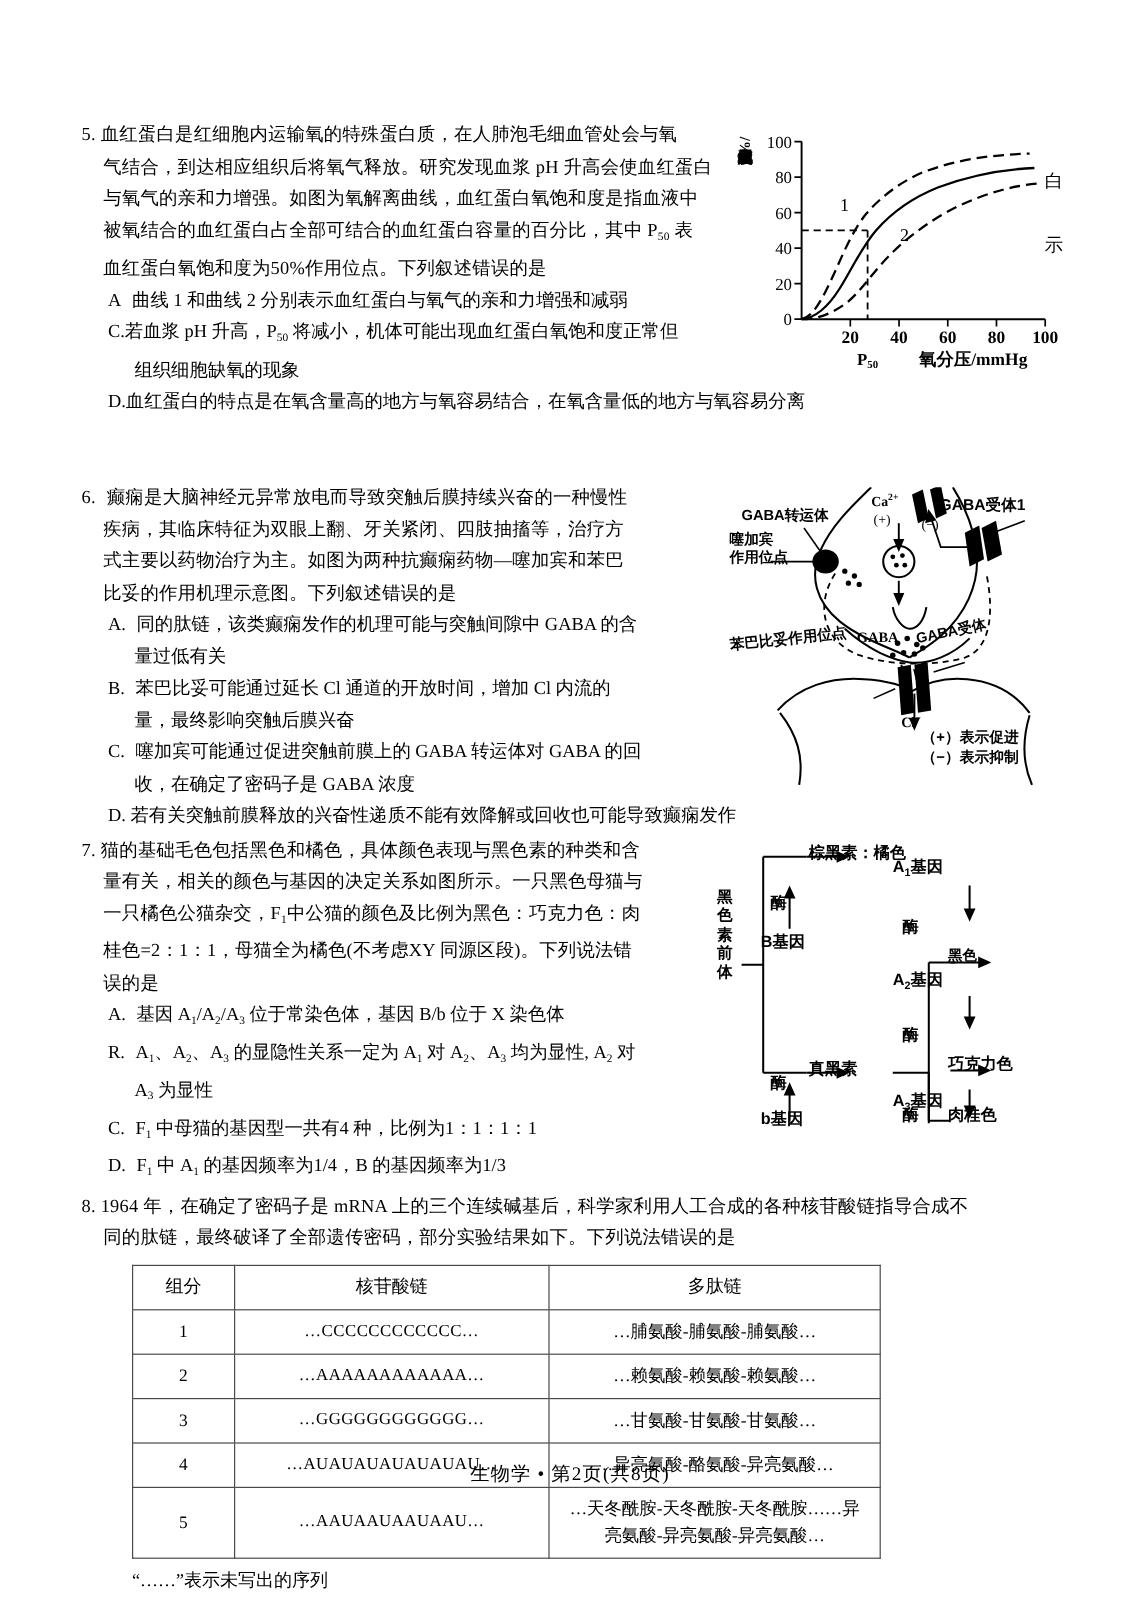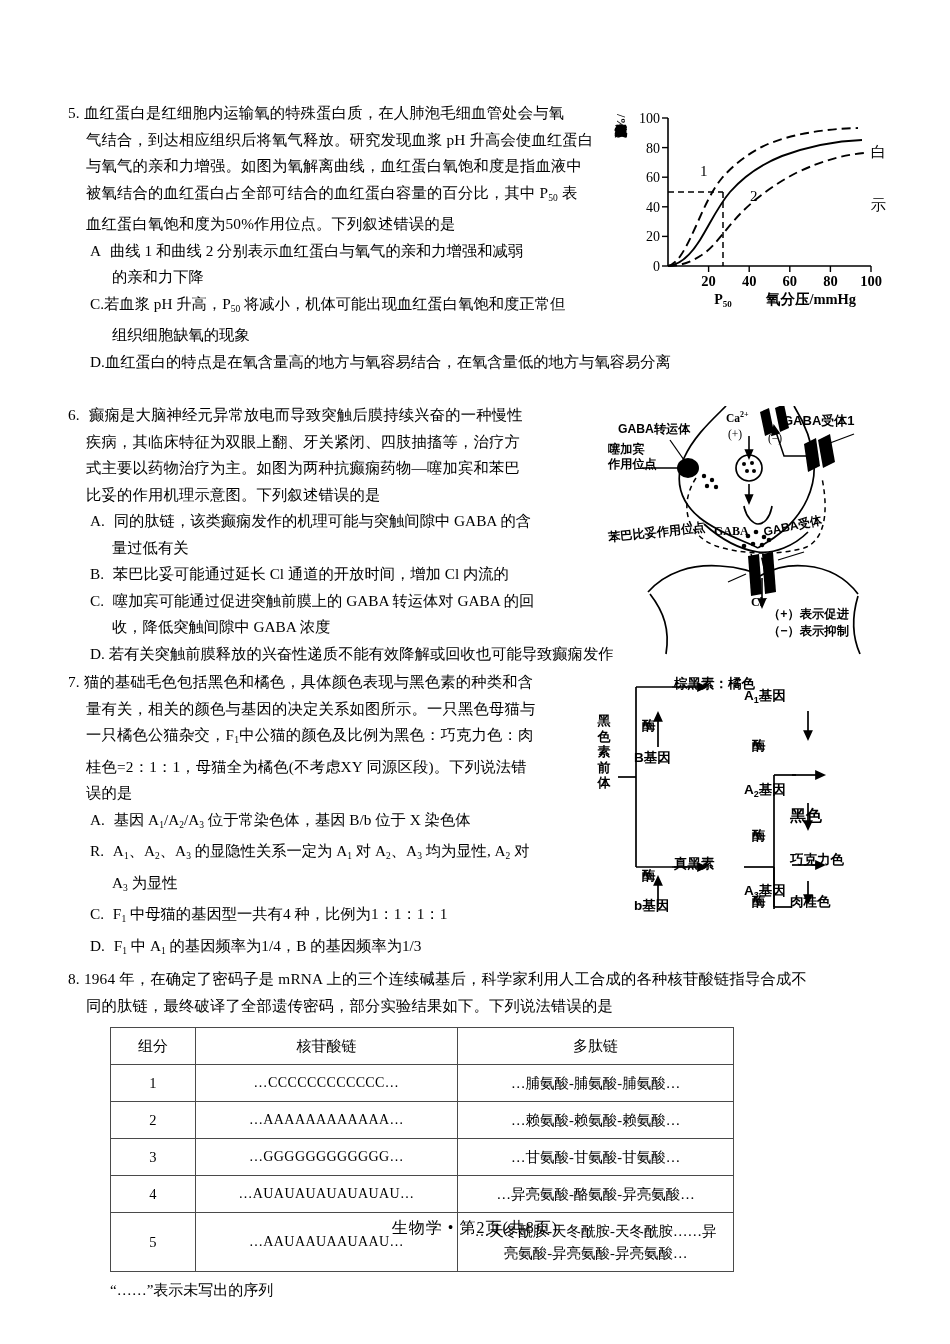--- a/index.html
+++ b/index.html
@@ -156,21 +156,20 @@
       </div>
       <div class="qline" style="padding-left:18px;">气结合，到达相应组织后将氧气释放。研究发现血浆 pH 升高会使血红蛋白</div>
       <div class="qline" style="padding-left:18px;">与氧气的亲和力增强。如图为氧解离曲线，血红蛋白氧饱和度是指血液中</div>
       <div class="qline" style="padding-left:18px;">被氧结合的血红蛋白占全部可结合的血红蛋白容量的百分比，其中 P<sub>50</sub> 表</div>
       <div class="qline" style="padding-left:18px;">血红蛋白氧饱和度为50%作用位点。下列叙述错误的是</div>
 
       <div class="opt">
         <span>A</span>
         <span style="display:inline-block;width:6px;"></span><span>曲线 1 和曲线 2 分别表示血红蛋白与氧气的亲和力增强和减弱</span>
       </div>
-      <div class="opt opt2">的亲和力下降</div>
       <div class="opt">
         <span>C.</span>若血浆 pH 升高，P<sub>50</sub> 将减小，机体可能出现血红蛋白氧饱和度正常但
       </div>
       <div class="opt opt2">组织细胞缺氧的现象</div>
       <div class="opt" style="width:818px;">
         <span>D.</span><span>血红蛋白的特点是在氧含量高的地方与氧容易结合，在氧含量低的地方与氧容易分离</span>
       </div>
     </div>
   </div>
 
@@ -301,25 +300,26 @@
 
       <div class="opt">
         <span>A.</span>
         <span style="display:inline-block;width:5px;"></span><span>同的肽链，该类癫痫发作的机理可能与突触间隙中 GABA 的含</span>
       </div>
       <div class="opt opt2">量过低有关</div>
       <div class="opt">
         <span>B.</span>
         <span style="display:inline-block;width:5px;"></span><span>苯巴比妥可能通过延长 Cl 通道的开放时间，增加 Cl 内流的</span>
       </div>
+      <div class="opt opt2">量，最终影响突触后膜兴奋</div>
       <div class="opt">
         <span>C.</span>
         <span style="display:inline-block;width:5px;"></span><span>噻加宾可能通过促进突触前膜上的 GABA 转运体对 GABA 的回</span>
       </div>
-      <div class="opt opt2">收，降低突触间隙中 GABA 浓度</div>
+      <div class="opt opt2">收，在确定了密码子是 GABA 浓度</div>
       <div class="opt" style="width:818px;">
         <span>D.</span>
         <span>若有关突触前膜释放的兴奋性递质不能有效降解或回收也可能导致癫痫发作</span>
       </div>
     </div>
   </div>
 
   <div class="q" id="q7" style="position:relative;min-height:240px;">
 
     <div class="melanin-wrap">
@@ -381,21 +381,21 @@
       <div style="position:absolute;left:46px;top:46px;font-size:13.5px;font-weight:bold;font-family:'Liberation Sans',sans-serif;">酶</div>
       <div style="position:absolute;left:38px;top:78px;font-size:13.5px;font-weight:bold;font-family:'Liberation Sans',sans-serif;">B基因</div>
 
       <div style="position:absolute;left:46px;top:196px;font-size:13.5px;font-weight:bold;font-family:'Liberation Sans',sans-serif;">酶</div>
       <div style="position:absolute;left:38px;top:226px;font-size:13.5px;font-weight:bold;font-family:'Liberation Sans',sans-serif;">b基因</div>
 
       <div style="position:absolute;left:78px;top:184px;font-size:13.5px;font-weight:bold;font-family:'Liberation Sans',sans-serif;">真黑素</div>
 
       <div style="position:absolute;left:148px;top:16px;font-size:13.5px;font-weight:bold;font-family:'Liberation Sans',sans-serif;">A<sub style="font-size:9px;">1</sub>基因</div>
       <div style="position:absolute;left:156px;top:66px;font-size:13.5px;font-weight:bold;font-family:'Liberation Sans',sans-serif;">酶</div>
-      <div style="position:absolute;left:194px;top:90px;font-size:16px;font-weight:bold;font-family:'Liberation Sans',sans-serif;margin-top:45px;">黑色</div>
+      <div style="position:absolute;left:194px;top:90px;font-size:12px;font-weight:bold;font-family:'Liberation Sans',sans-serif;">黑色</div>
 
       <div style="position:absolute;left:148px;top:110px;font-size:13.5px;font-weight:bold;font-family:'Liberation Sans',sans-serif;">A<sub style="font-size:9px;">2</sub>基因</div>
       <div style="position:absolute;left:156px;top:156px;font-size:13.5px;font-weight:bold;font-family:'Liberation Sans',sans-serif;">酶</div>
       <div style="position:absolute;left:194px;top:180px;font-size:13.5px;font-weight:bold;font-family:'Liberation Sans',sans-serif;">巧克力色</div>
 
       <div style="position:absolute;left:148px;top:188px;font-size:13.5px;font-weight:bold;font-family:'Liberation Sans',sans-serif;margin-top:23px;">A<sub style="font-size:9px;">3</sub>基因</div>
       <div style="position:absolute;left:156px;top:222px;font-size:13.5px;font-weight:bold;font-family:'Liberation Sans',sans-serif;">酶</div>
       <div style="position:absolute;left:194px;top:222px;font-size:13.5px;font-weight:bold;font-family:'Liberation Sans',sans-serif;">肉桂色</div>
     </div>
 

